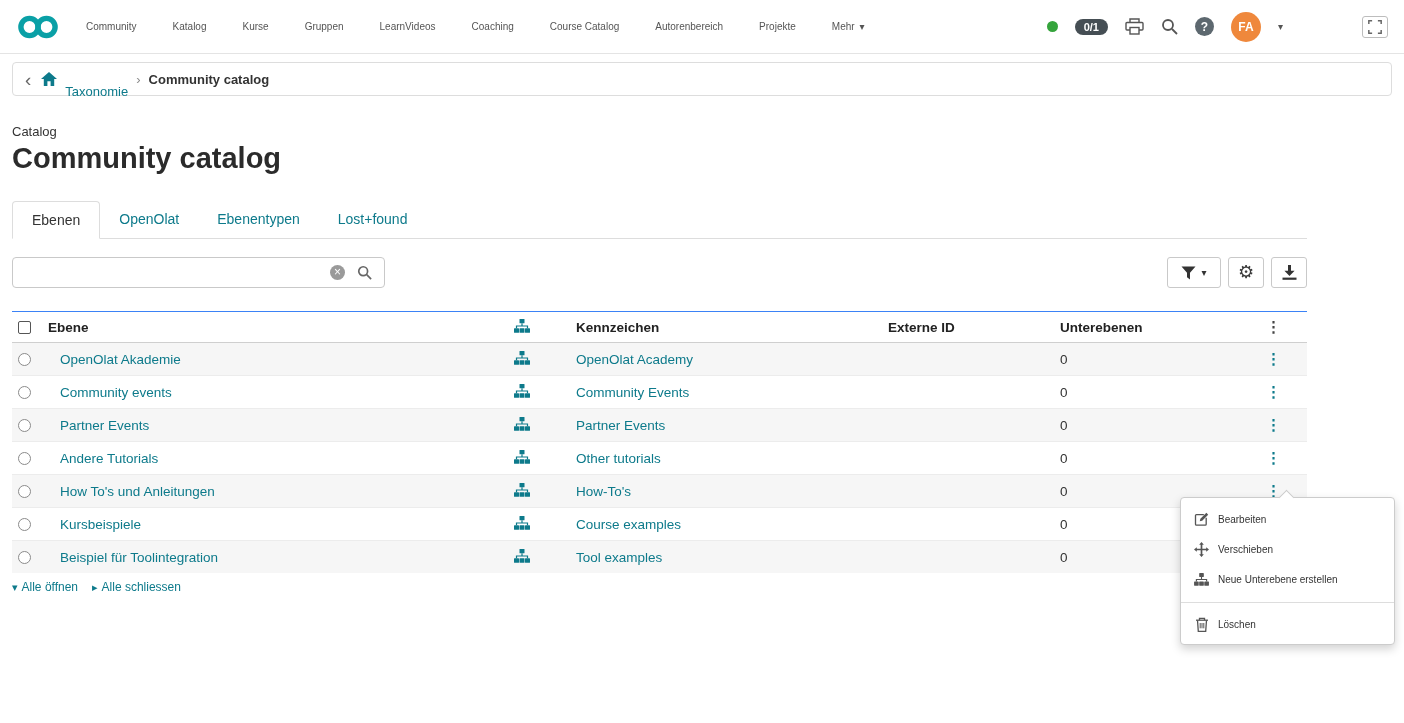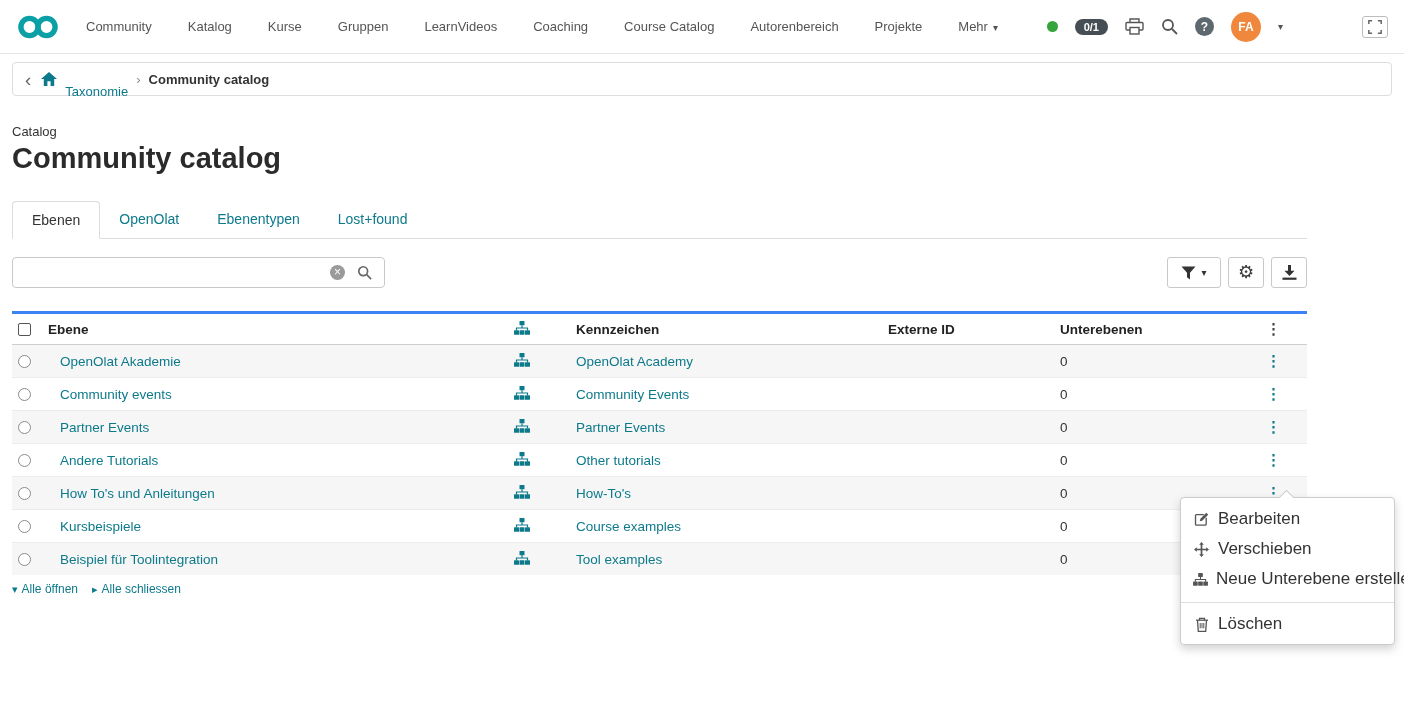--- a/index.html
+++ b/index.html
@@ -3,21 +3,21 @@
 <meta charset="utf-8">
 <style>
   * { box-sizing: border-box; margin: 0; padding: 0; }
   html,body { width:1404px; height:723px; background:#fff; font-family:"Liberation Sans",sans-serif; color:#333; overflow:hidden; }
   a { text-decoration:none; cursor:pointer; }
   svg { display:block; }
 
   
   .topnav { height:54px; display:flex; align-items:center; padding:0 16px; border-bottom:1px solid #e4e4e4; }
   .logo { margin-right:24px; cursor:pointer; }
-  .nav-items { display:flex; align-items:center; gap:36px; font-size:13px; color:#555; }
+  .nav-items { display:flex; align-items:center; gap:36px; font-size:10px; color:#555; }
   .nav-item { cursor:pointer; white-space:nowrap; }
   .nav-caret::after { content:"\25BE"; font-size:10px; color:#555; margin-left:5px; }
   .nav-right { margin-left:auto; display:flex; align-items:center; gap:17px; }
   .green-dot { width:11px; height:11px; border-radius:50%; background:#35a43c; }
   .counter-badge { background:#454e54; color:#fff; font-size:11px; font-weight:bold; padding:2px 9px; border-radius:10px; }
   .icon-btn { cursor:pointer; display:flex; align-items:center; }
   .help-circle { width:19px; height:19px; border-radius:50%; background:#5d686f; color:#fff; font-size:12px; font-weight:bold; display:flex; align-items:center; justify-content:center; cursor:pointer; }
   .help-circle::before { content:"?"; }
   .avatar { width:30px; height:30px; border-radius:50%; background:#ef883c; color:#fff; font-size:12px; font-weight:bold; display:flex; align-items:center; justify-content:center; cursor:pointer; }
   .avatar-caret { font-size:10px; color:#555; cursor:pointer; }
@@ -60,21 +60,21 @@
   .right-tools { display:flex; gap:7px; }
   .tool-btn { height:31px; background:#fff; border:1px solid #c9c9c9; border-radius:3px; display:flex; align-items:center; justify-content:center; gap:5px; cursor:pointer; }
   .filter-btn { width:54px; }
   .sq-btn { width:36px; }
   .filter-caret { font-size:10px; color:#333; }
   .filter-caret::before { content:"\25BE"; }
   .gear-glyph::before { content:"\2699"; font-size:18px; color:#3c3c3c; line-height:1; }
 
   
   table { margin-top:23px; width:1295px; border-collapse:collapse; table-layout:fixed; }
-  thead tr { border-top:3px solid #3b82f6; border-bottom:1px solid #cfcfcf; }
+  thead tr { border-top:1px solid #3b82f6; border-bottom:1px solid #cfcfcf; }
   thead td { padding:6px 0; font-size:13.5px; font-weight:bold; color:#222; }
   tbody tr { border-top:1px solid #ececec; }
   tbody tr:first-child { border-top:none; }
   tbody tr:nth-child(odd) { background:#f6f6f6; }
   tbody td { padding:7px 0; font-size:13.5px; }
   .c-check { padding-left:6px !important; }
   td.c-ebene { padding-left:12px; }
   .c-kenn { padding-left:12px !important; }
   .c-icon, .c-dots { text-align:center; }
   .hdr-check { display:inline-block; width:13px; height:13px; border:1.5px solid #555; border-radius:2px; background:#fff; cursor:pointer; vertical-align:middle; }
@@ -83,21 +83,21 @@
   td a { color:#0d7a8b; }
 
   .expand-links { margin-top:7px; display:flex; gap:14px; font-size:12px; color:#0d7a8b; align-items:center; }
   .exp-item { display:flex; align-items:center; gap:4px; cursor:pointer; }
   .tri-down::before { content:"\25BE"; font-size:11px; }
   .tri-right::before { content:"\25B8"; font-size:11px; }
 
   
   .context-menu { position:absolute; left:1180px; top:497px; width:215px; background:#fff; border:1px solid #ccc; border-radius:4px; box-shadow:0 4px 10px rgba(0,0,0,.18); padding:6px 0 5px; z-index:50; }
   .context-menu::before { content:""; position:absolute; top:-6px; left:100px; width:10px; height:10px; background:#fff; border-left:1px solid #ccc; border-top:1px solid #ccc; transform:rotate(45deg); }
-  .menu-item { display:flex; align-items:center; gap:8px; height:30px; padding:0 12px; font-size:17px; color:#333; cursor:pointer; white-space:nowrap; }
+  .menu-item { display:flex; align-items:center; gap:8px; height:30px; padding:0 12px; font-size:10px; color:#333; cursor:pointer; white-space:nowrap; }
   .menu-divider { border-top:1px solid #ddd; margin:8px 0 6px; }
   .mi-icon { width:17px; display:flex; justify-content:center; }
 </style>
 </head>
 <body>
 
 <header class="topnav">
   <span class="logo icon-btn">
     <svg width="46" height="28" viewBox="0 0 46 28" fill="none" stroke="#0aa0a6" stroke-width="5.4">
       <circle cx="13.5" cy="14" r="8.6"></circle>

